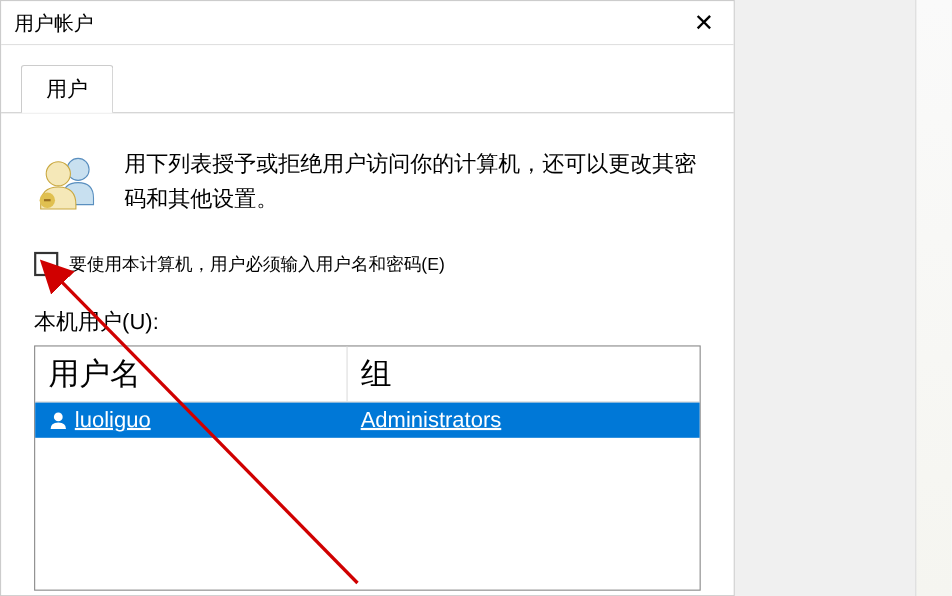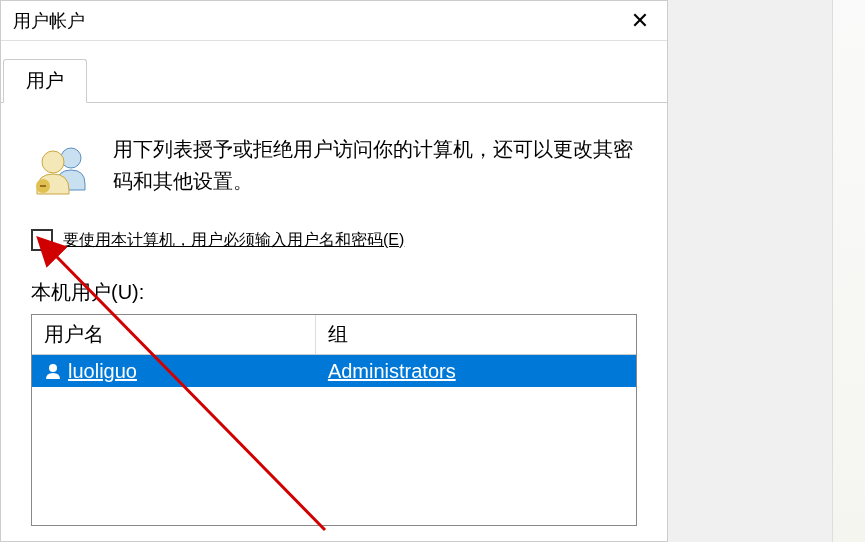--- a/index.html
+++ b/index.html
@@ -32,21 +32,21 @@
     }
     .close-btn {
       font-size: 22px;
       cursor: pointer;
       width: 30px;
       text-align: center;
       color: #000;
     }
     .tabs {
       display: flex;
-      padding-left: 2px;
+      padding-left: 18px;
       margin-top: 18px;
       border-bottom: 1px solid #ccc;
     }
     .tab {
       padding: 8px 22px;
       font-size: 19px;
       cursor: pointer;
       border: 1px solid transparent;
       margin-bottom: -1px;
     }
@@ -59,38 +59,37 @@
     }
     .tab.inactive {
       color: #555;
     }
     .content {
       padding: 30px 30px 0 30px;
     }
     .desc-row {
       display: flex;
       gap: 20px;
-      align-items: flex-end;
+      align-items: center;
     }
     .users-icon-wrap {
       width: 62px;
       height: 55px;
       flex-shrink: 0;
     }
     .desc-text {
       font-size: 20px;
       line-height: 1.6;
       color: #000;
     }
     .checkbox-row {
       display: flex;
       align-items: center;
       margin-top: 32px;
       gap: 10px;
-      text-decoration: underline;
     }
     .checkbox {
       width: 22px;
       height: 22px;
       border: 2px solid #333;
       flex-shrink: 0;
       cursor: pointer;
     }
     .list-label {
       font-size: 20px;
@@ -100,21 +99,21 @@
       border: 1px solid #888;
       margin-top: 8px;
       width: 100%;
     }
     .table-header {
       display: flex;
       border-bottom: 1px solid #ccc;
     }
     .th {
       padding: 6px 12px;
-      font-size: 20px;
+      font-size: 28px;
       border-right: 1px solid #ddd;
     }
     .th:first-child { width: 47%; }
     .th:last-child { flex: 1; border-right: none; }
     .table-body {
       height: 170px;
     }
     .table-row {
       display: flex;
       background: #0078d7;

